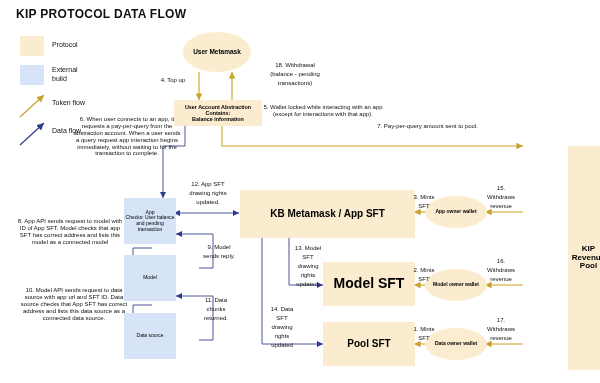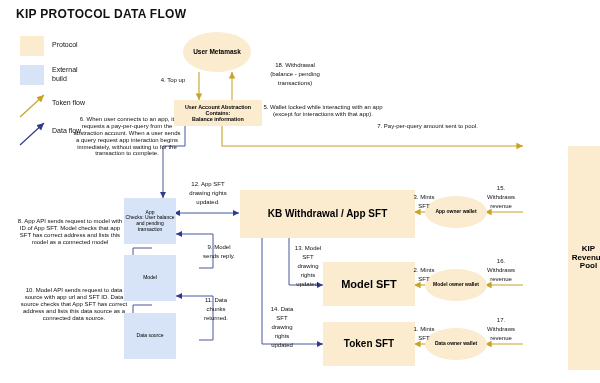--- a/index.html
+++ b/index.html
@@ -118,29 +118,29 @@
 
 <div class="node ext" style="left:124px; top:255px; width:52px; height:46px; font-size:5px;">
   <span>Model</span>
 </div>
 
 <div class="node ext" style="left:124px; top:313px; width:52px; height:46px; font-size:5px;">
   <span>Data source</span>
 </div>
 
 <div class="node proto" style="left:240px; top:190px; width:175px; height:48px; font-size:10px; font-weight:bold;">
-  <span>KB Withdrawal / App SFT</span>
-</div>
-
-<div class="node proto" style="left:323px; top:262px; width:92px; height:44px; font-size:11px; font-weight:bold;">
+  <span>KB Metamask / App SFT</span>
+</div>
+
+<div class="node proto" style="left:323px; top:262px; width:92px; height:44px; font-size:14px; font-weight:bold;">
   <span>Model SFT</span>
 </div>
 
 <div class="node proto" style="left:323px; top:322px; width:92px; height:44px; font-size:10px; font-weight:bold;">
-  <span>Token SFT</span>
+  <span>Pool SFT</span>
 </div>
 
 <div class="node proto ellipse" style="left:425px; top:196px; width:62px; height:32px; font-size:5px; font-weight:bold;">
   <span>App owner wallet</span>
 </div>
 
 <div class="node proto ellipse" style="left:425px; top:269px; width:62px; height:32px; font-size:5px; font-weight:bold;">
   <span>Model owner wallet</span>
 </div>
 

